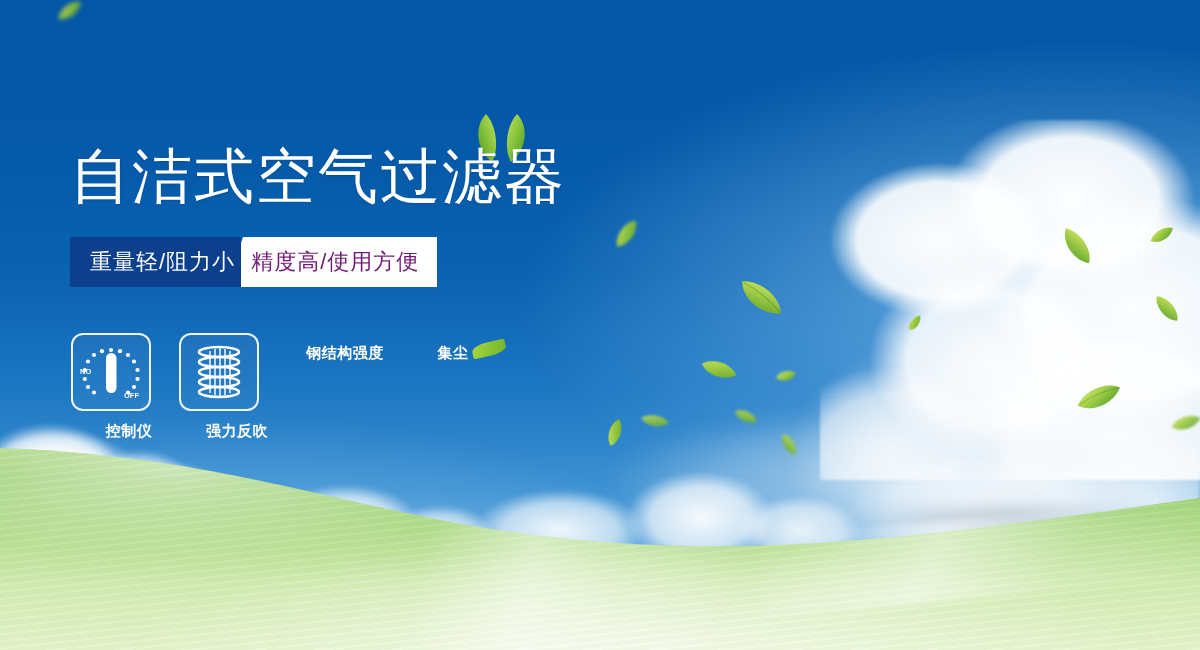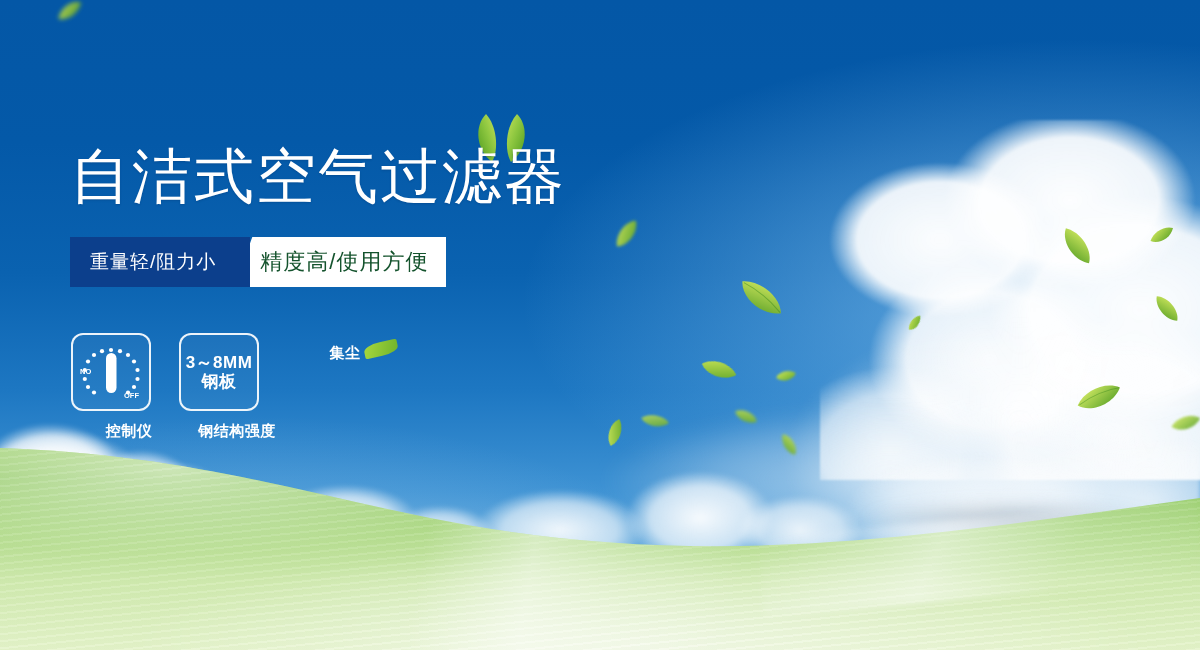--- a/index.html
+++ b/index.html
@@ -129,30 +129,30 @@
 
   
   .subtitle{
     position:absolute;left:70px;top:237px;
     height:50px;width:396px;
     display:flex;align-items:stretch;
   }
   .sub-left{
     background:#0C3F8C;
     color:#ffffff;
-    font-size:19px;
+    font-size:22px;
     display:flex;align-items:center;
-    padding:0 34px 0 20px;
+    padding:0 6px 0 20px;
     letter-spacing:1px;
     position:relative;
     z-index:2;
   }
   .sub-right{
     background:#ffffff;
-    color:#14532d;
+    color:#701a75;
     font-size:22px;
     display:flex;align-items:center;
     padding:0 18px 0 26px;
     letter-spacing:1px;
     margin-left:-16px;
     clip-path:polygon(18px 0, 100% 0, 100% 100%, 0 100%);
     position:relative;
     z-index:1;
   }
 
@@ -445,28 +445,43 @@
             </g>
             <rect x="27" y="11" width="10.5" height="40" rx="5.2" fill="#ffffff"></rect>
             <text x="1" y="32" font-family="Liberation Sans, sans-serif" font-size="7.5" fill="#ffffff">NO</text>
             <text x="45" y="56" font-family="Liberation Sans, sans-serif" font-size="7.5" fill="#ffffff">OFF</text>
           </svg>
         </div>
         <div class="feature-label">控制仪</div>
       </div>
 
 
-
       <div class="feature">
         <div class="feature-box">
-          <div class="feature-text">
-            <span>3～8MM</span>
-            <span class="l2">钢板</span>
-          </div>
+          <svg width="56" height="58" viewBox="0 0 56 58">
+            <g stroke="#ffffff" stroke-width="1.5" fill="none" opacity=".95">
+              <line x1="19" y1="8" x2="19" y2="50"></line>
+              <line x1="24" y1="6" x2="24" y2="52"></line>
+              <line x1="29" y1="5" x2="29" y2="53"></line>
+              <line x1="34" y1="6" x2="34" y2="52"></line>
+              <line x1="39" y1="8" x2="39" y2="50"></line>
+            </g>
+            <g fill="none" stroke="#ffffff" stroke-width="2.6">
+              <ellipse cx="28" cy="9" rx="20" ry="5"></ellipse>
+              <ellipse cx="28" cy="19" rx="20" ry="5"></ellipse>
+              <ellipse cx="28" cy="29" rx="20" ry="5"></ellipse>
+              <ellipse cx="28" cy="39" rx="20" ry="5"></ellipse>
+              <ellipse cx="28" cy="49" rx="20" ry="5"></ellipse>
+            </g>
+          </svg>
         </div>
+        <div class="feature-label">强力反吹</div>
+      </div>
+
+      <div class="feature">
         <div class="feature-label">钢结构强度</div>
       </div>
 
       <div class="feature">
         <div class="feature-label" style="position:relative;">集尘
           <span style="position:absolute;left:34px;top:-2px;width:34px;height:14px;background:linear-gradient(110deg,#A8D93E,#6FB22A);border-radius:50% 10% 50% 10%;transform:rotate(-12deg);"></span>
         </div>
       </div>
 
     </div>

